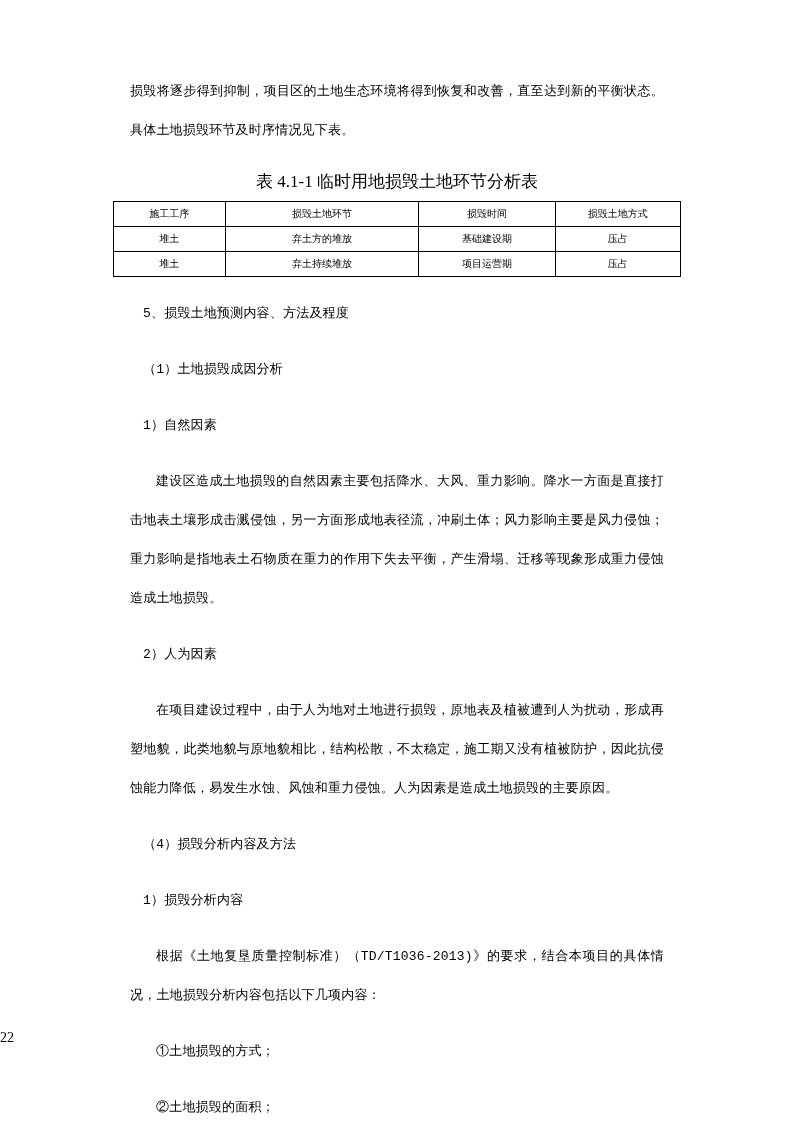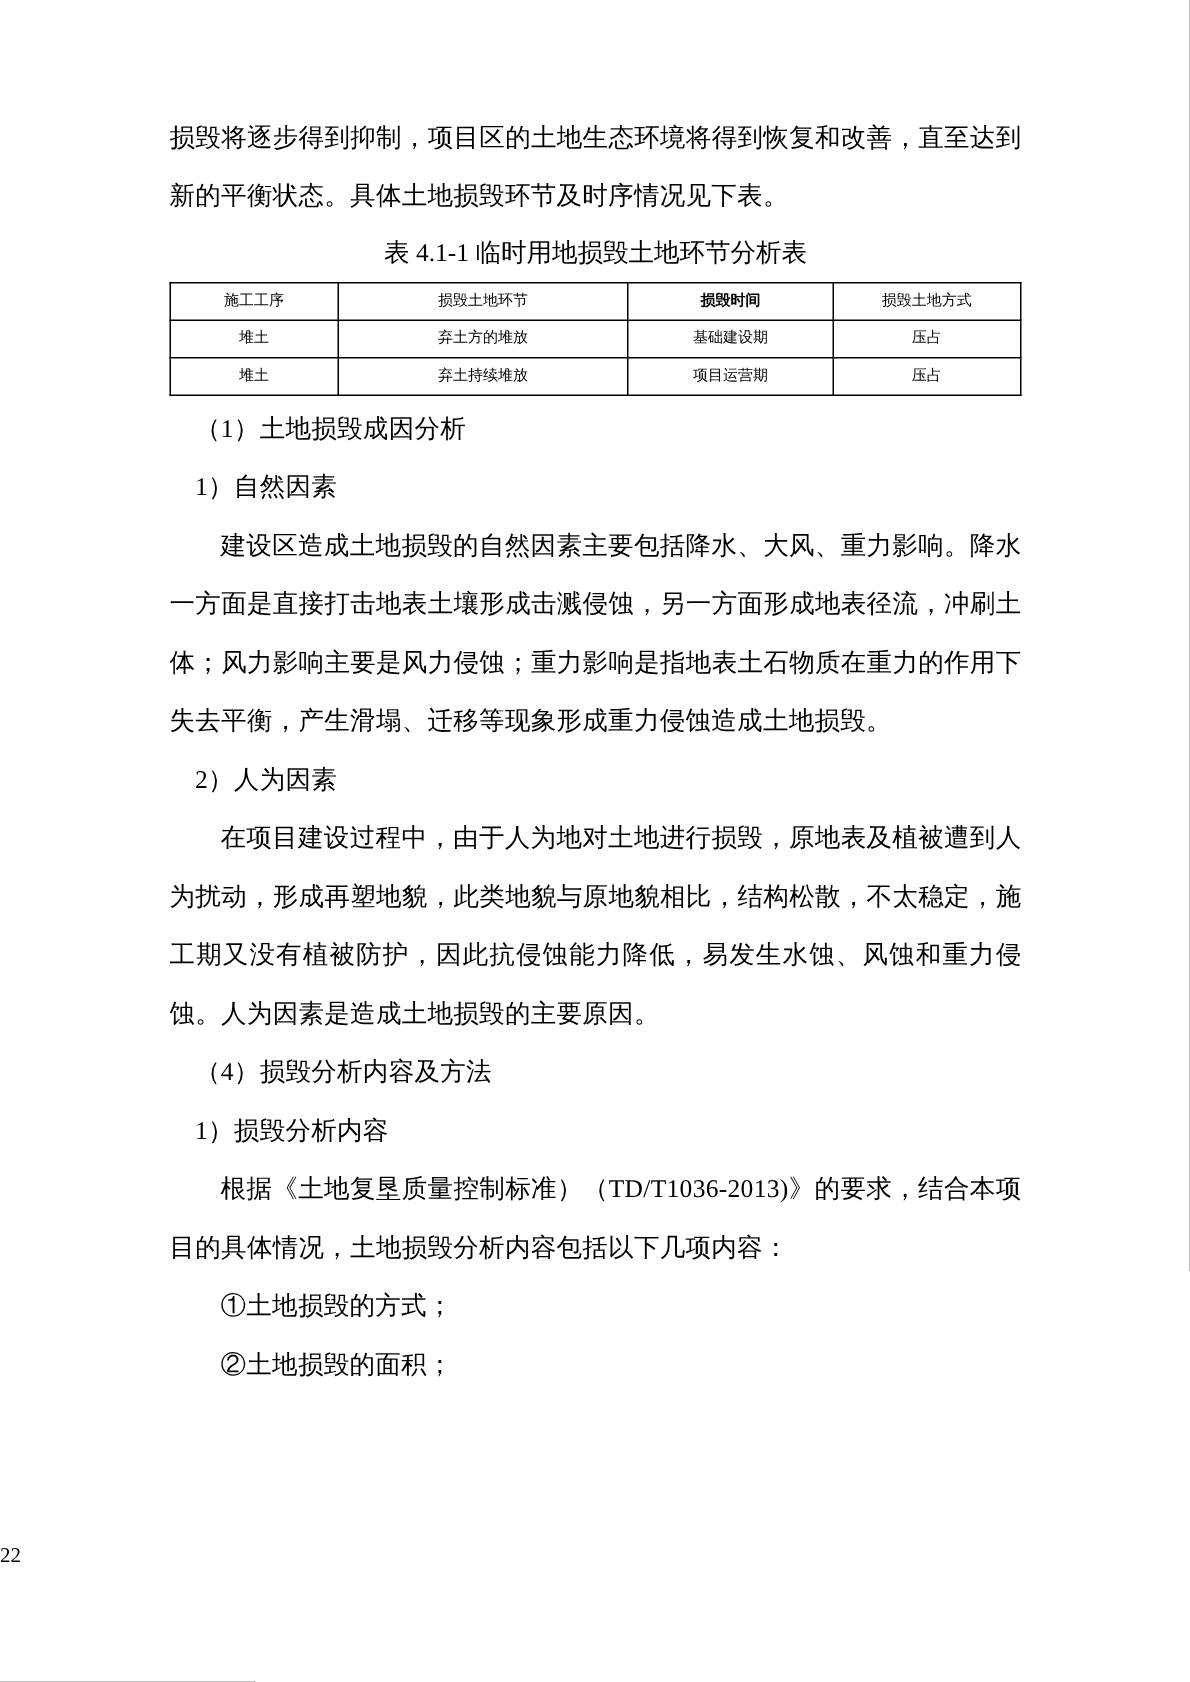--- a/index.html
+++ b/index.html
@@ -18,26 +18,27 @@
     font-family: "Liberation Serif", "DejaVu Serif", serif;
     color: #000000;
   }
   .content {
     position: absolute;
     left: 113px;
     top: 72px;
     width: 568px;
   }
   p {
-    margin: 0;
-    font-size: 17px;
+    margin: 17px;
+    font-size: 13px;
     line-height: 39px;
     text-align: justify;
     text-justify: inter-ideograph;
     letter-spacing: 0.2px;
+    font-family: Liberation Mono, monospace;
   }
   p.indent2 {
     text-indent: 2em;
   }
   p.indent1 {
     text-indent: 1em;
   }
   .table-caption {
     margin: 4px 0 4px 0;
     font-size: 17px;
@@ -53,21 +54,21 @@
   table.doc-table td {
     border: 1px solid #000000;
     font-size: 10px;
     line-height: 22px;
     text-align: center;
     padding: 1px 2px;
     height: 21px;
   }
   .col1 { width: 19.5%; }
   .col2 { width: 34.5%; }
-  .col3 { width: 24%; font-weight: bold; }
+  .col3 { width: 24%; }
   .col4 { width: 22%; }
 
   .page-number {
     position: absolute;
     left: 0;
     right: 0;
     top: 1030px;
     text-align: left;
     font-size: 14px;
     font-family: "Liberation Serif", serif;
@@ -100,20 +101,21 @@
         </tr>
         <tr>
           <td>堆土</td>
           <td>弃土持续堆放</td>
           <td>项目运营期</td>
           <td>压占</td>
         </tr>
       </tbody>
     </table>
 
+    <p class="indent1">5、损毁土地预测内容、方法及程度</p>
     <p class="indent1">（1）土地损毁成因分析</p>
     <p class="indent1">1）自然因素</p>
     <p class="indent2">建设区造成土地损毁的自然因素主要包括降水、大风、重力影响。降水一方面是直接打击地表土壤形成击溅侵蚀，另一方面形成地表径流，冲刷土体；风力影响主要是风力侵蚀；重力影响是指地表土石物质在重力的作用下失去平衡，产生滑塌、迁移等现象形成重力侵蚀造成土地损毁。</p>
     <p class="indent1">2）人为因素</p>
     <p class="indent2">在项目建设过程中，由于人为地对土地进行损毁，原地表及植被遭到人为扰动，形成再塑地貌，此类地貌与原地貌相比，结构松散，不太稳定，施工期又没有植被防护，因此抗侵蚀能力降低，易发生水蚀、风蚀和重力侵蚀。人为因素是造成土地损毁的主要原因。</p>
     <p class="indent1">（4）损毁分析内容及方法</p>
     <p class="indent1">1）损毁分析内容</p>
     <p class="indent2">根据《土地复垦质量控制标准）（TD/T1036-2013)》的要求，结合本项目的具体情况，土地损毁分析内容包括以下几项内容：</p>
     <p class="indent2">①土地损毁的方式；</p>
     <p class="indent2">②土地损毁的面积；</p>

